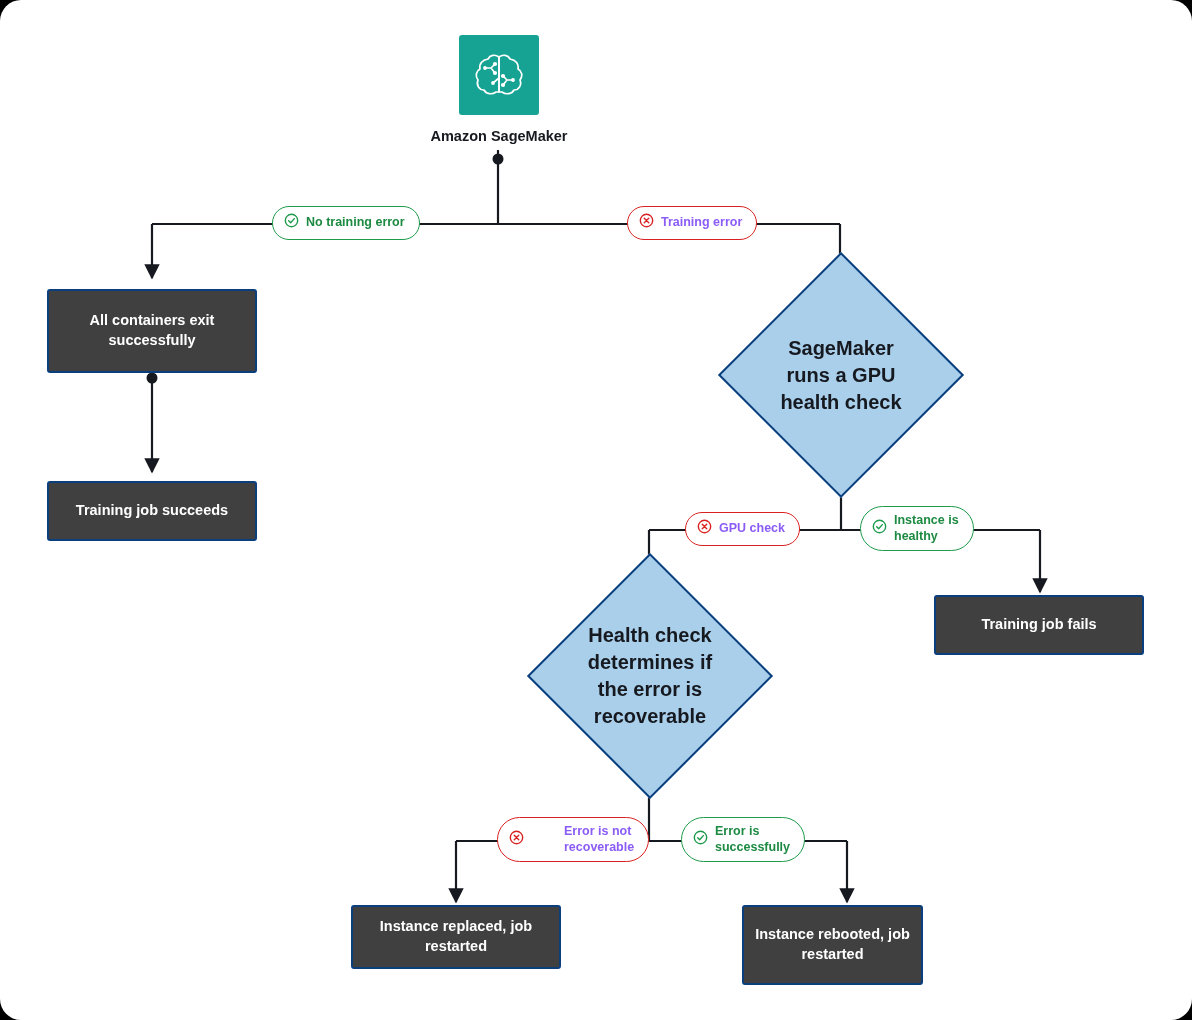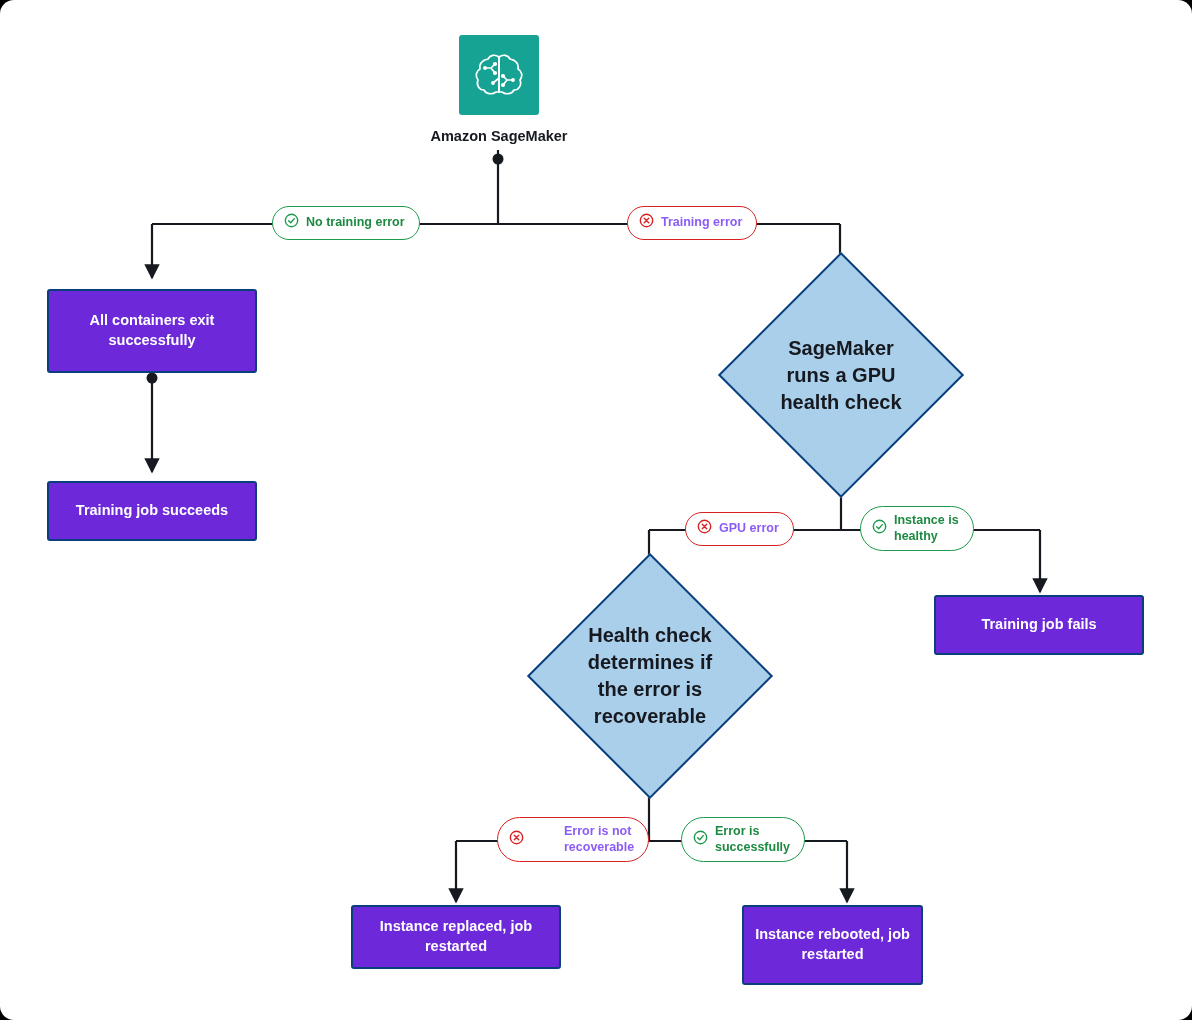--- a/index.html
+++ b/index.html
@@ -10,21 +10,21 @@
   body {
     width: 1192px;
     height: 1020px;
     font-family: "Liberation Sans", sans-serif;
   }
   #canvas {
     position: relative;
     width: 1192px;
     height: 1020px;
     background: #ffffff;
-    border-radius: 14px;
+    border-radius: 21px;
     overflow: hidden;
     box-sizing: border-box;
   }
   #svg-layer {
     position: absolute;
     left: 0;
     top: 0;
     width: 1192px;
     height: 1020px;
   }
@@ -48,21 +48,21 @@
     text-align: center;
     font-size: 14.5px;
     font-weight: bold;
     color: #16191f;
   }
 
   
   .node-box {
     position: absolute;
     box-sizing: border-box;
-    background: #6d28d9;
+    background: #404040;
     border: 2px solid #0a3e7d;
     border-radius: 3px;
     color: #ffffff;
     font-size: 14.5px;
     font-weight: bold;
     display: flex;
     align-items: center;
     justify-content: center;
     text-align: center;
     line-height: 1.35;
@@ -214,21 +214,21 @@
     <span class="pill-text">Training error</span>
   </div>
 
   <div class="pill err" style="left:685px; top:512px;">
     <span class="icon">
       <svg width="15" height="15" viewBox="0 0 16 16">
           <circle cx="8" cy="8" r="6.6" fill="none" stroke="#d92121" stroke-width="1.5"></circle>
           <path d="M5.6 5.6 L10.4 10.4 M10.4 5.6 L5.6 10.4" fill="none" stroke="#d92121" stroke-width="1.5" stroke-linecap="round"></path>
         </svg>
     </span>
-    <span class="pill-text">GPU error</span>
+    <span class="pill-text">GPU check</span>
   </div>
 
   <div class="pill ok" style="left:860px; top:506px;">
     <span class="icon">
       <svg width="15" height="15" viewBox="0 0 16 16">
           <circle cx="8" cy="8" r="6.6" fill="none" stroke="#1d9b4b" stroke-width="1.5"></circle>
           <path d="M5 8.2 L7.1 10.3 L11 6" fill="none" stroke="#1d9b4b" stroke-width="1.5" stroke-linecap="round" stroke-linejoin="round"></path>
         </svg>
     </span>
     <span class="pill-text">Instance is

